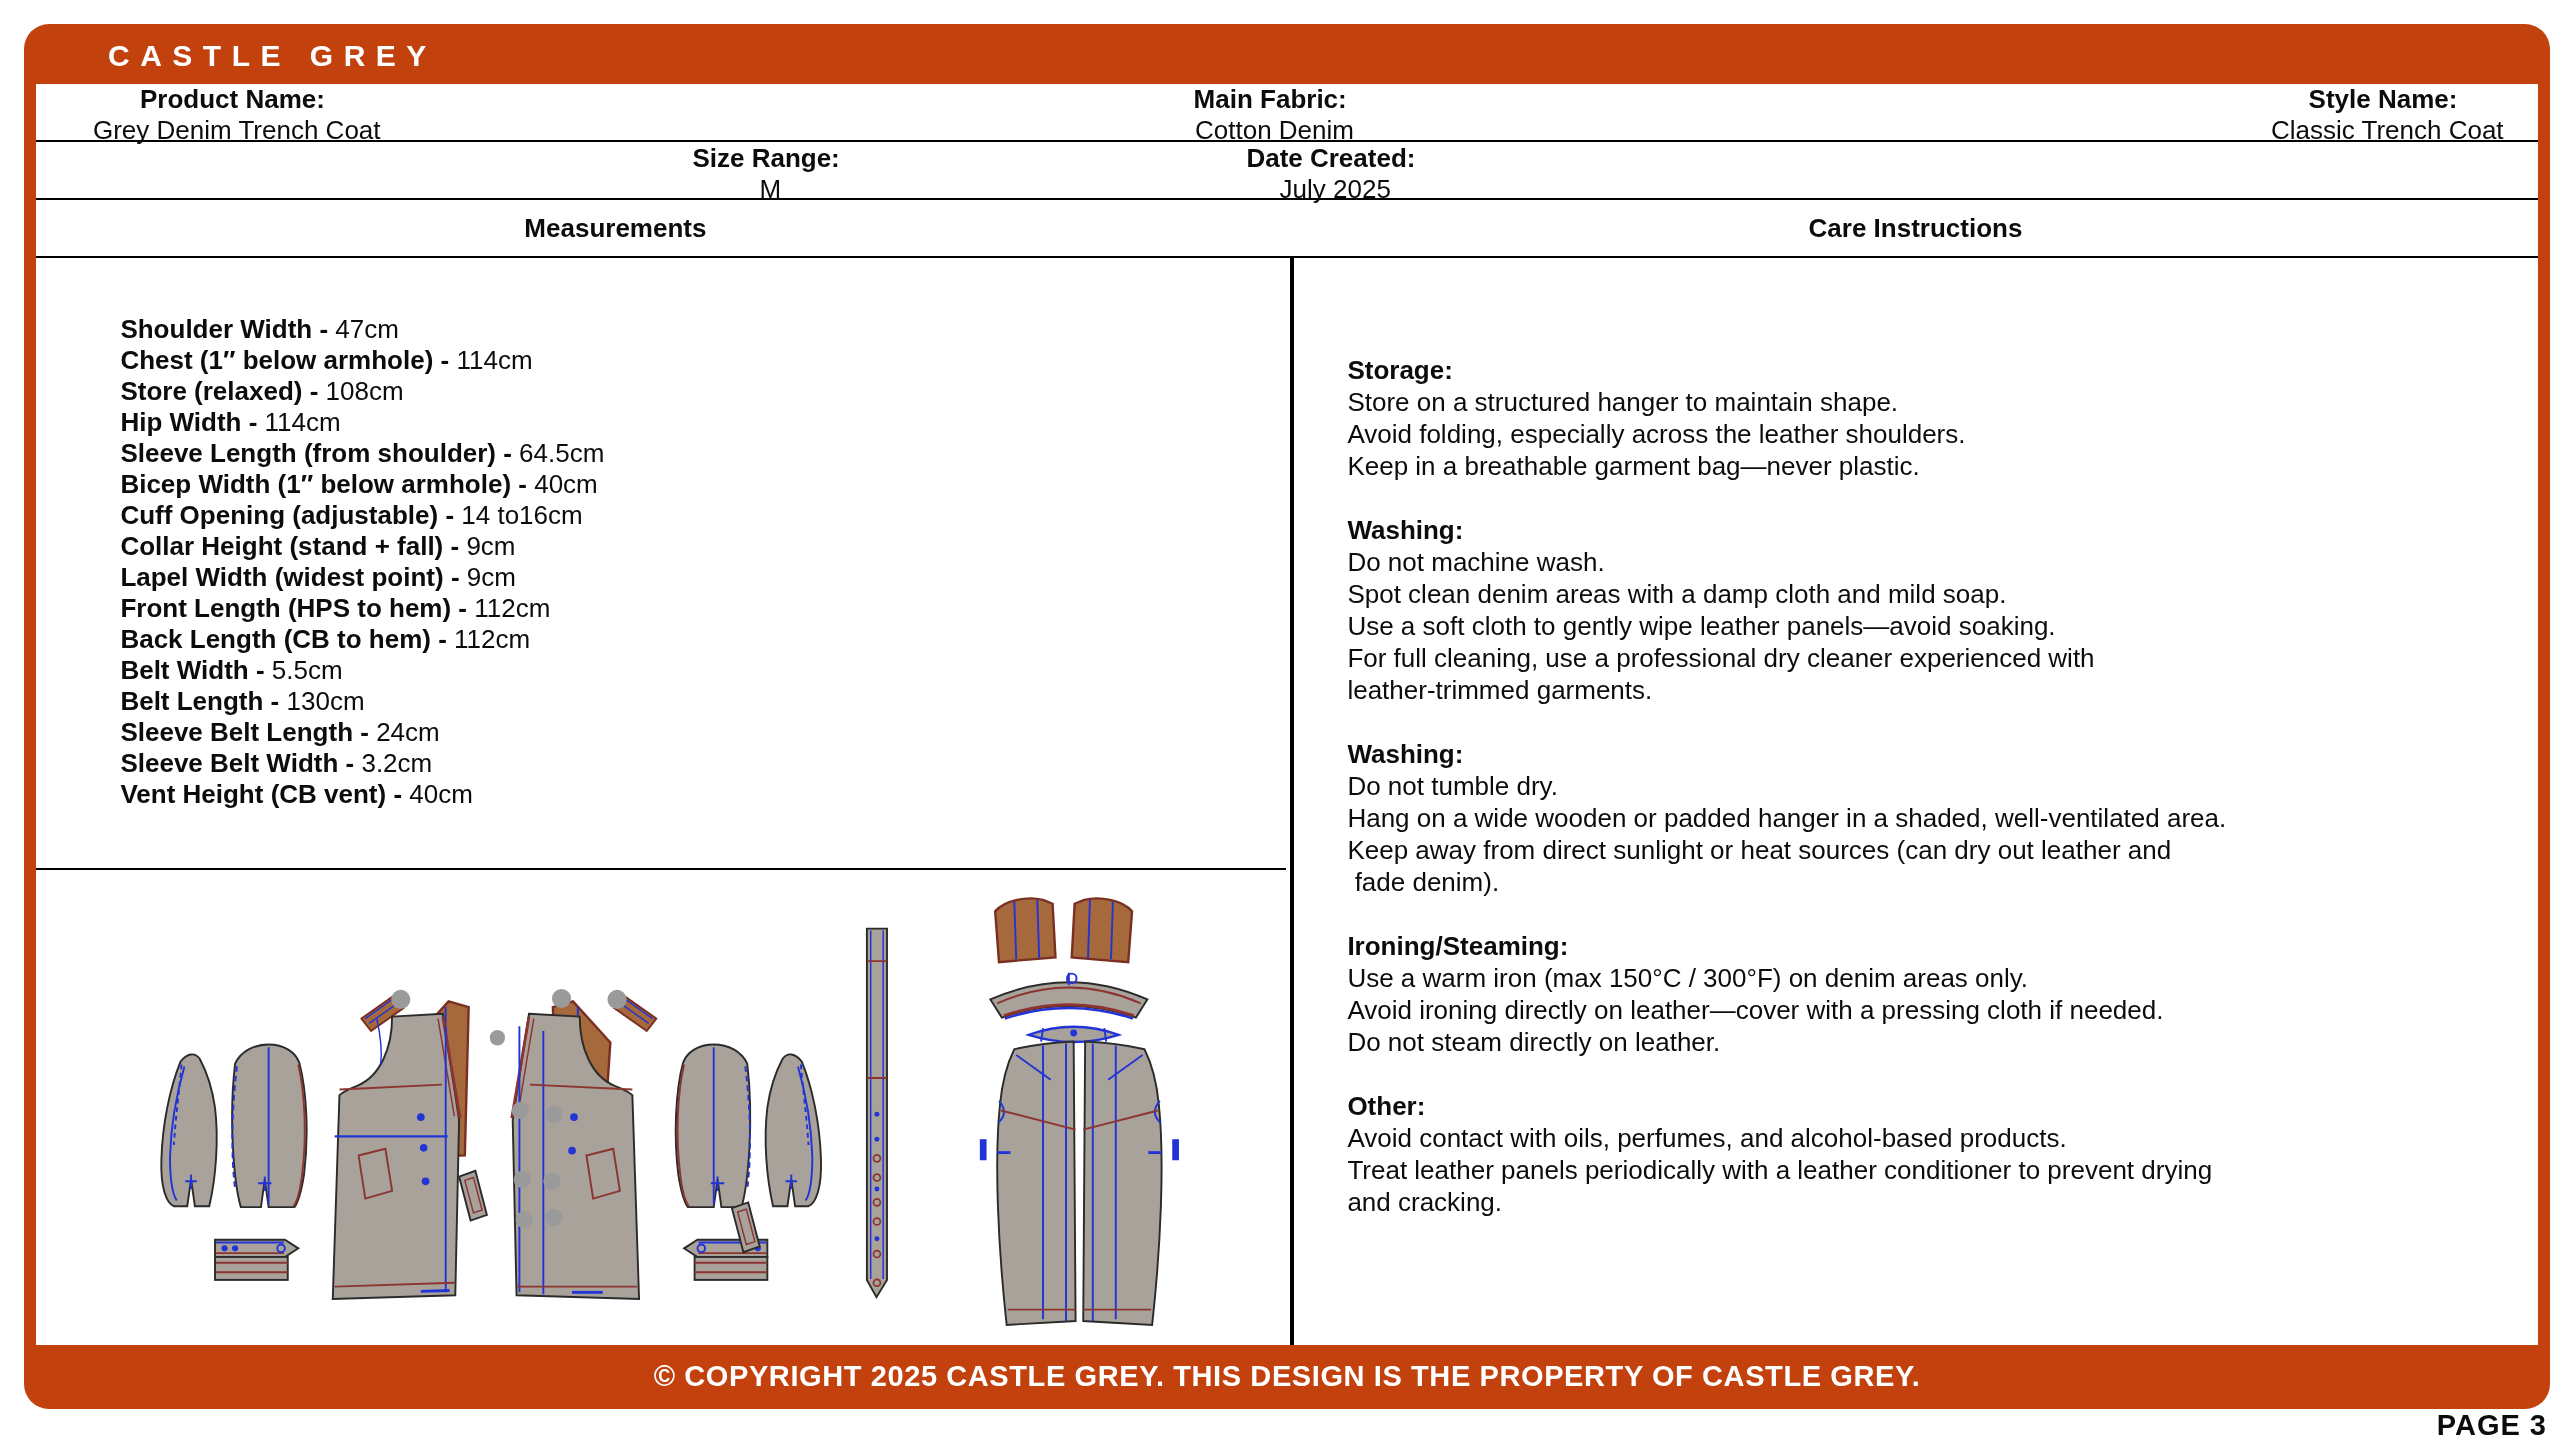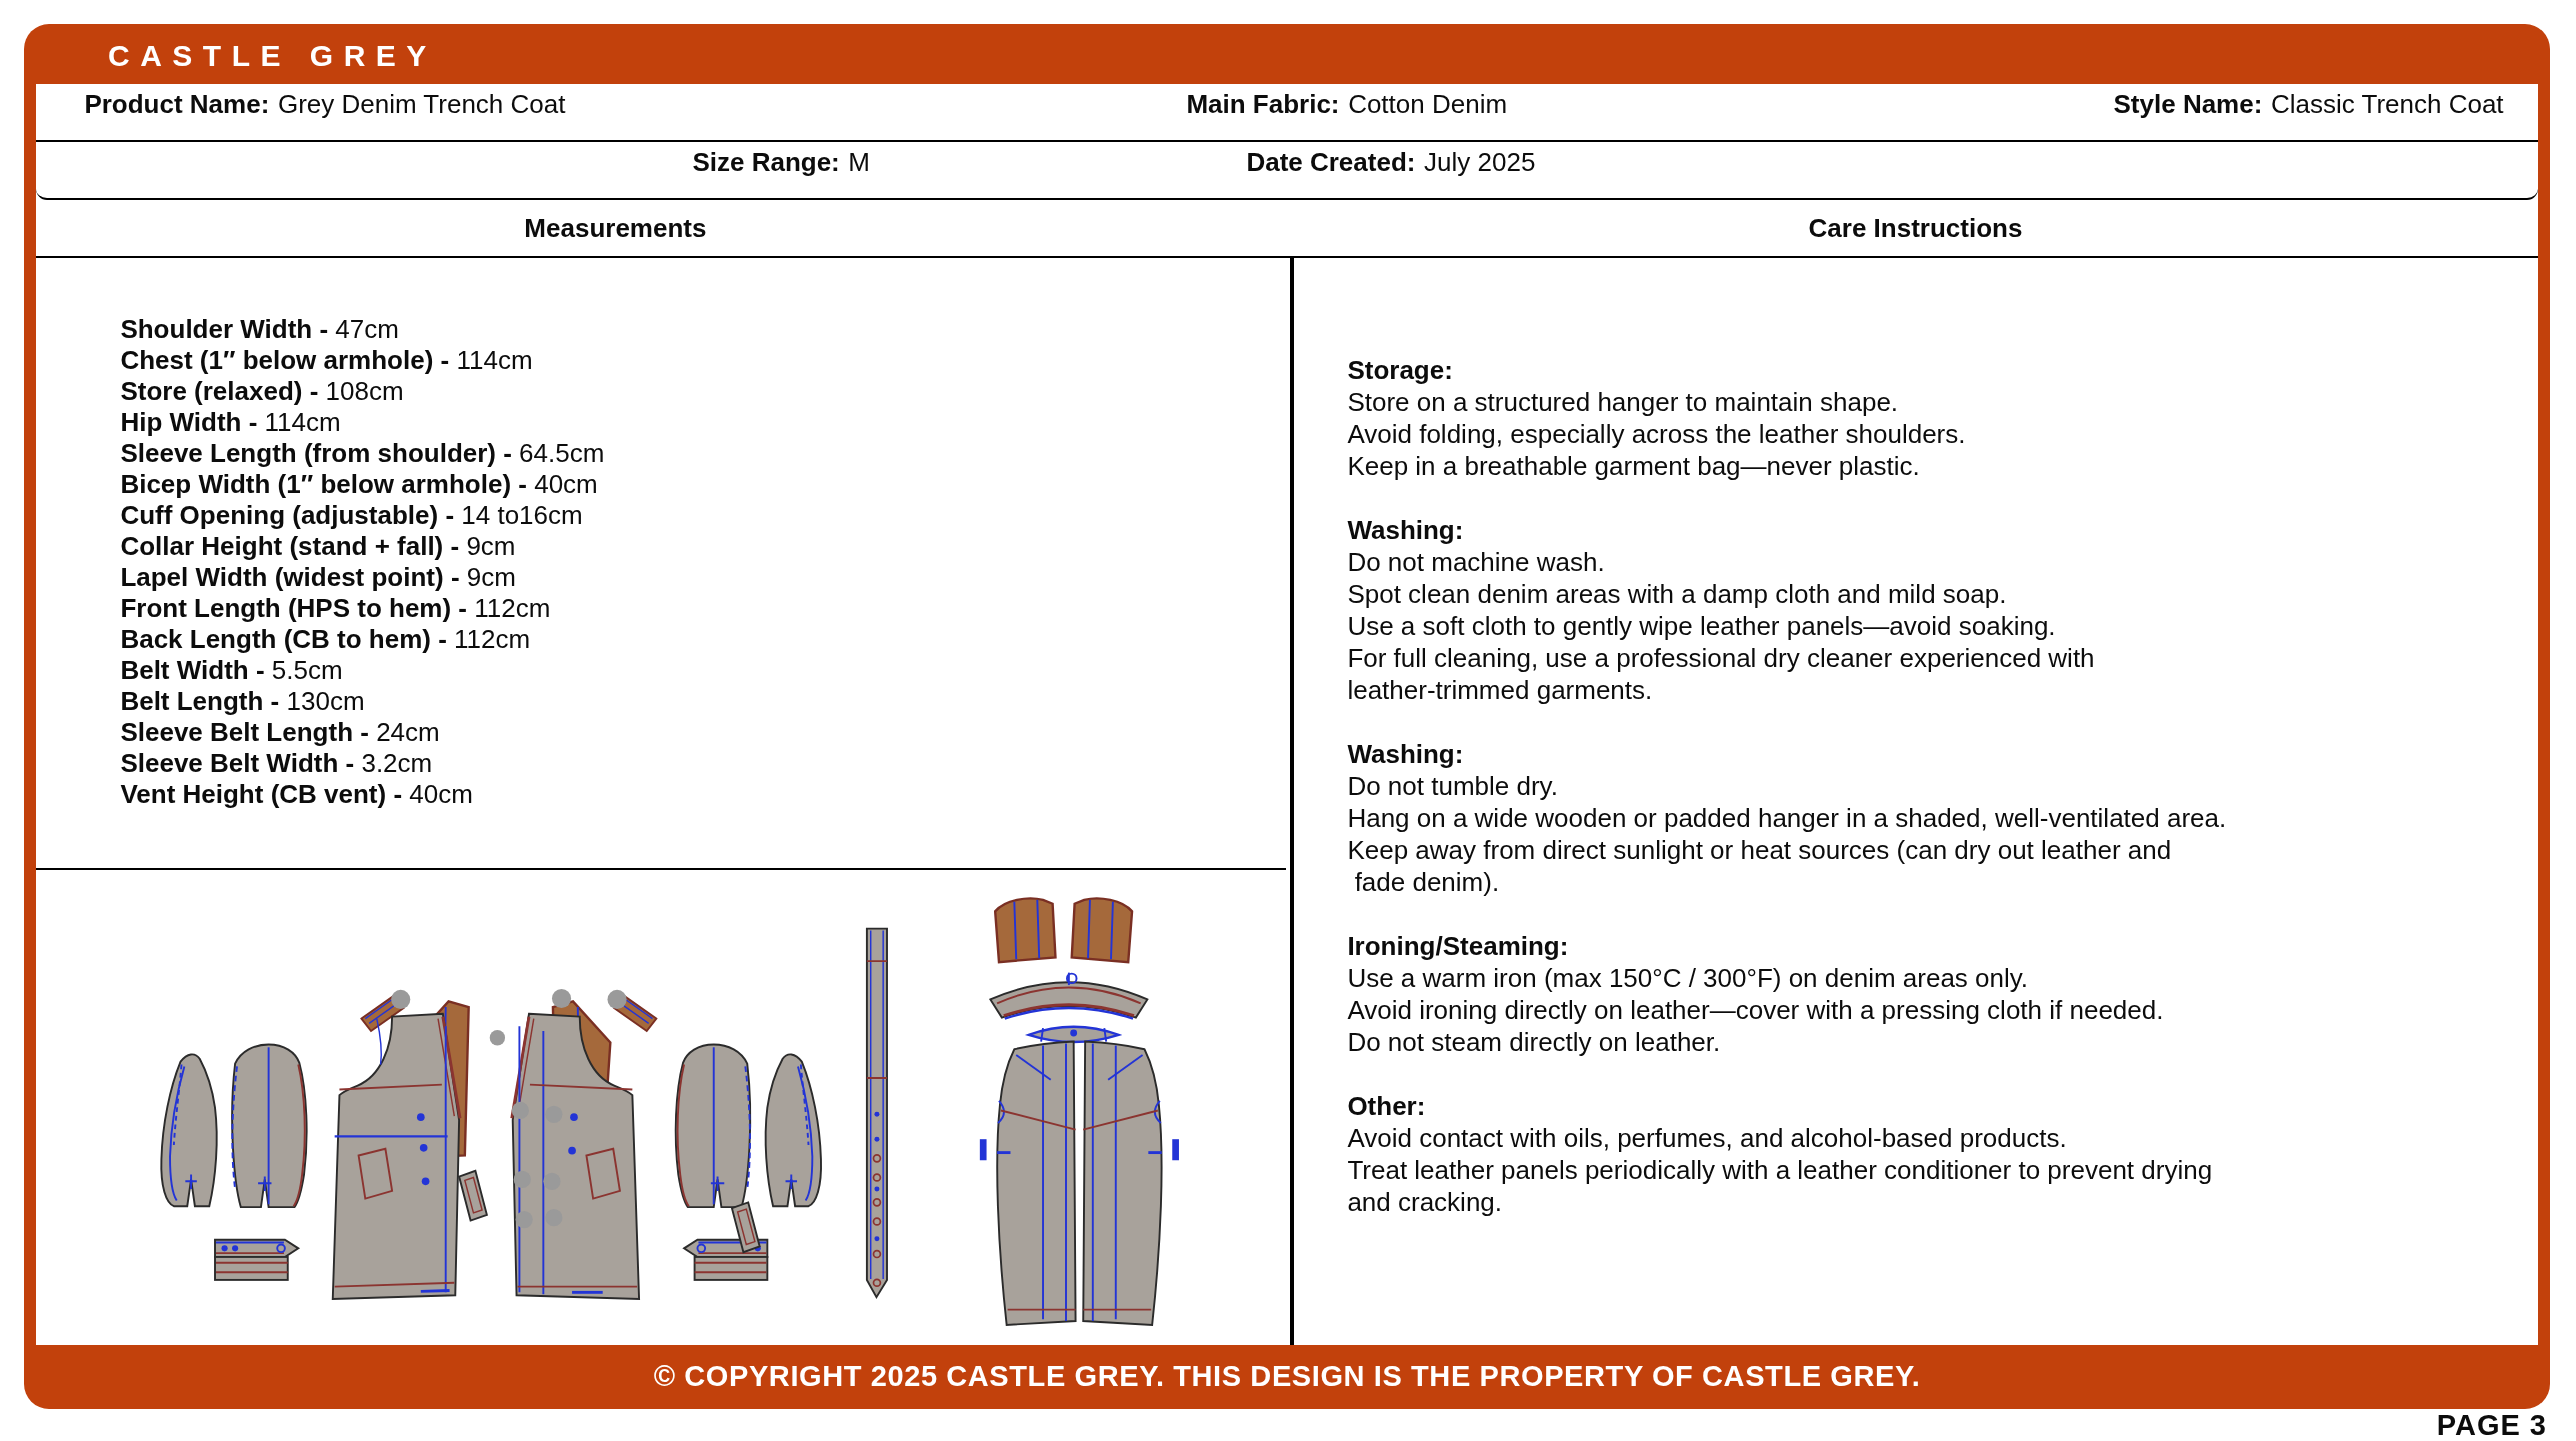--- a/index.html
+++ b/index.html
@@ -10,23 +10,23 @@
   .b{font-weight:bold;}
   .frame{position:absolute;left:24px;top:24px;width:2526px;height:1385px;background:#c2410c;border-radius:25px;}
   .inner{position:absolute;left:12.4px;top:60px;right:12.4px;bottom:64px;background:#ffffff;}
   .brand{position:absolute;top:0;left:0;height:60px;line-height:63px;padding-left:84px;color:#ffffff;
          font-size:30px;font-weight:bold;letter-spacing:10.5px;white-space:nowrap;}
   .footer-text{position:absolute;bottom:0;left:0;right:0;height:64px;line-height:63px;text-align:center;
          color:#ffffff;font-size:29px;font-weight:bold;letter-spacing:0.6px;white-space:nowrap;}
   .page-num{position:absolute;top:1409px;right:29px;font-size:29px;font-weight:bold;letter-spacing:1px;}
   .row{position:absolute;left:0;right:0;border-bottom:2.9px solid #000;font-size:26px;}
   .row1{top:0;height:56px;}
-  .row2{top:59px;height:55px;border-radius:11px;}
+  .row2{top:59px;height:55px;}
   .row3{top:117px;height:55px;}
-  .cell{position:absolute;top:0;bottom:16px;display:flex;align-items:center;white-space:nowrap;}
+  .cell{position:absolute;top:0;bottom:16px;display:flex;align-items:center;white-space:nowrap;flex-direction:column;}
   .cell .val{margin-left:8.6px;font-weight:normal;}
   .c1{left:48px;} .c2{left:1150px;} .c3{right:34px;}
   .c4{left:656px;} .c5{left:1210px;}
   .h3m{position:absolute;left:0;top:0;bottom:0;width:1158px;display:flex;align-items:center;justify-content:center;font-weight:bold;}
   .h3c{position:absolute;left:1257px;right:0;top:0;bottom:0;display:flex;align-items:center;justify-content:center;font-weight:bold;}
   .content{position:absolute;top:174px;left:0;right:0;bottom:0;}
   .left-col{position:absolute;left:0;top:0;bottom:0;width:1254px;}
   .vdiv{position:absolute;left:1254px;top:0;bottom:0;width:3.8px;background:#000;}
   .right-col{position:absolute;left:1257px;top:0;right:0;bottom:0;}
   .meas{position:absolute;top:0;left:0;right:4px;height:612px;border-bottom:2.9px solid #000;

